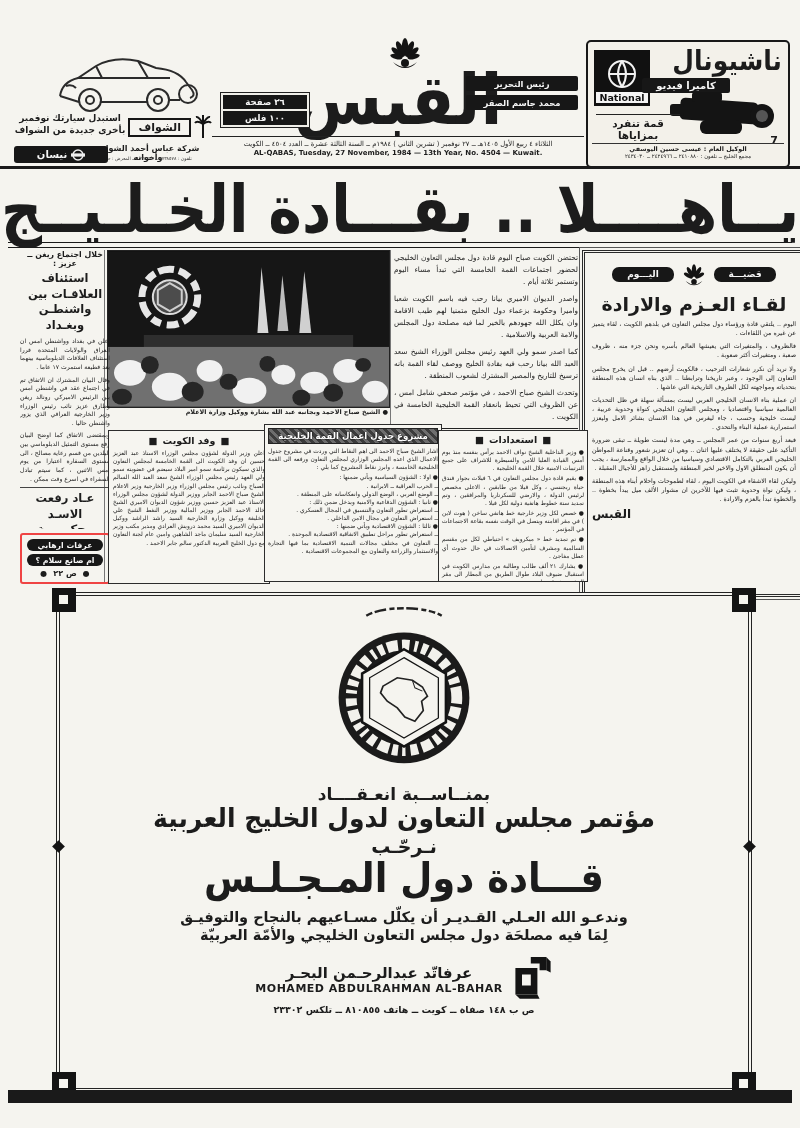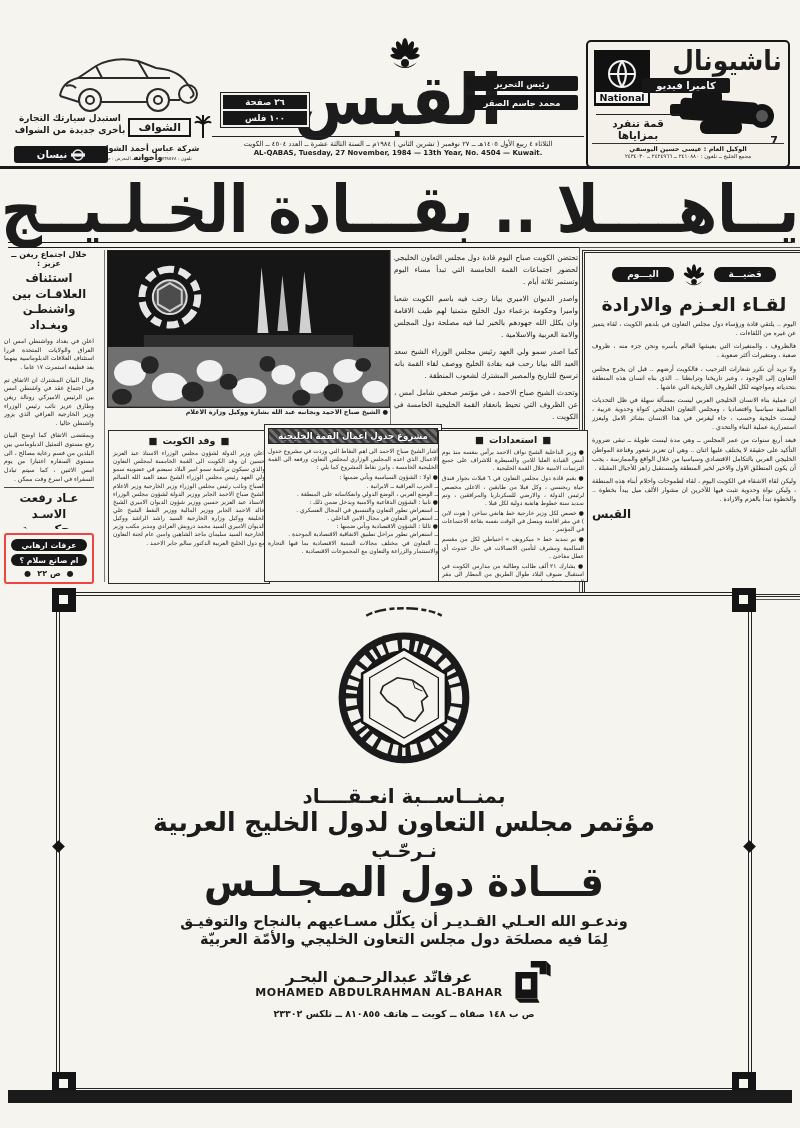--- a/index.html
+++ b/index.html
@@ -37,21 +37,21 @@
   
   .lc-kicker{font-size:7.8px;font-weight:bold;}
   .lc-head{font-size:11.5px;font-weight:900;line-height:1.35;margin:3px 0 4px;}
   .arafat{border:2px solid #ef4444;border-radius:3px;padding:4px 5px;}
   .arafat .strip{height:12px;border-radius:6px;font-size:7.8px;font-weight:bold;margin-bottom:3px;}
   
   .gulf{border:4px double #232323;background:#f5f4ef;}
   .corner{width:24px;height:24px;background:#141414;position:absolute;}
   .corner::after{content:"";position:absolute;width:9px;height:9px;background:#f5f4ef;top:7px;left:7px;}
   .diam{width:9px;height:9px;background:#141414;transform:rotate(45deg);position:absolute;}
-  .g1{font-size:20px;font-weight:900;letter-spacing:1px;}
+  .g1{font-size:17px;font-weight:900;letter-spacing:1px;}
   .g2{font-size:25px;font-weight:900;transform:scaleY(1.05);}
   .g3{font-size:19px;font-weight:900;letter-spacing:2px;}
   .g4{font-size:25px;font-weight:900;}
   .g5{font-size:37px;font-weight:900;transform:scaleY(1.1);letter-spacing:1px;}
   .g6{font-size:14.5px;font-weight:900;margin-top:9px;text-align:center;}
   .gname-ar{font-size:15px;font-weight:900;}
   .gname-en{direction:ltr;font-size:11px;font-weight:900;letter-spacing:.5px;}
   .gaddr{font-size:9.5px;font-weight:bold;margin-top:3px;}
   .cap{font-size:6.4px;font-weight:bold;}
   .photo-frame{border:1px solid #222;background:#101010;}
@@ -71,21 +71,21 @@
         <circle cx="38" cy="48" r="11"></circle>
         <circle cx="38" cy="48" r="4"></circle>
         <circle cx="106" cy="48" r="11"></circle>
         <circle cx="106" cy="48" r="4"></circle>
         <circle cx="136" cy="42" r="9"></circle>
         <path d="M8,44 L27,50 M49,50 L95,50 M117,48 L128,48"></path>
         <path d="M14,34 Q20,32 24,36"></path>
       </g>
     </svg>
     <div class="abs b" style="left:0;top:58px;width:112px;font-size:9px;line-height:1.35;text-align:center;">
-      <span>استبدل سيارتك التجارة</span><br>
+      <span>استبدل سيارتك نوفمبر</span><br>
       <span>بأخرى جديدة من الشواف</span>
     </div>
     <div class="abs" style="right:0;top:60px;display:flex;align-items:center;gap:3px;">
       <svg width="18" height="26" viewBox="0 0 18 26">
         <g stroke="#141414" stroke-width="2" fill="none">
           <path d="M9,10 L9,24"></path>
             <path d="M9,10 Q3,6 1,9"></path>
             <path d="M9,10 Q15,6 17,9"></path>
           <path d="M9,10 Q5,2 2,3"></path>
             <path d="M9,10 Q13,2 16,3"></path>
@@ -238,21 +238,21 @@
           <ellipse cx="160" cy="113" rx="8" ry="8"></ellipse>
         <ellipse cx="226" cy="142" rx="10" ry="9"></ellipse>
           <ellipse cx="256" cy="114" rx="8" ry="7"></ellipse>
         <ellipse cx="14" cy="146" rx="10" ry="8"></ellipse>
           <ellipse cx="194" cy="147" rx="9" ry="8"></ellipse>
       </g>
     </svg>
   </div>
   <div class="abs cap" style="left:107px;top:408px;width:281px;text-align:right;">● الشيخ صباح الاحمد وبجانبه عبد الله بشارة ووكيل وزارة الاعلام</div>
 
-  <div class="abs" style="left:4px;top:250px;width:90px;height:334px;display:flex;flex-direction:column;">
+  <div class="abs" style="left:20px;top:250px;width:90px;height:334px;display:flex;flex-direction:column;">
     <div style="flex:1;overflow:hidden;">
       <div class="lc-kicker c">خلال اجتماع ريغن ــ عزيز :</div>
       <div class="lc-head c">استئناف العلاقـات بين واشنطـن وبغـداد</div>
       <p class="small-p just">اعلن في بغداد وواشنطن امس ان العراق والولايات المتحدة قررا استئناف العلاقات الدبلوماسية بينهما بعد قطيعة استمرت ١٧ عاما .</p>
       <p class="small-p just">وقال البيان المشترك ان الاتفاق تم في اجتماع عقد في واشنطن امس بين الرئيس الاميركي رونالد ريغن وطارق عزيز نائب رئيس الوزراء وزير الخارجية العراقي الذي يزور واشنطن حاليا .</p>
       <p class="small-p just">وبمقتضى الاتفاق كما اوضح البيان رفع مستوى التمثيل الدبلوماسي بين البلدين من قسم رعاية مصالح ، الى مستوى السفارة اعتبارا من يوم امس الاثنين ، كما سيتم تبادل السفراء في اسرع وقت ممكن .</p>
       <div class="lc-head c" style="border-top:1px solid #444;padding-top:3px;">عـاد رفعت الاسـد وحكومـــة جديــدة في ســوريـــا قريبـــا</div>
 
     </div>
     <div class="arafat" style="margin-top:4px;">

